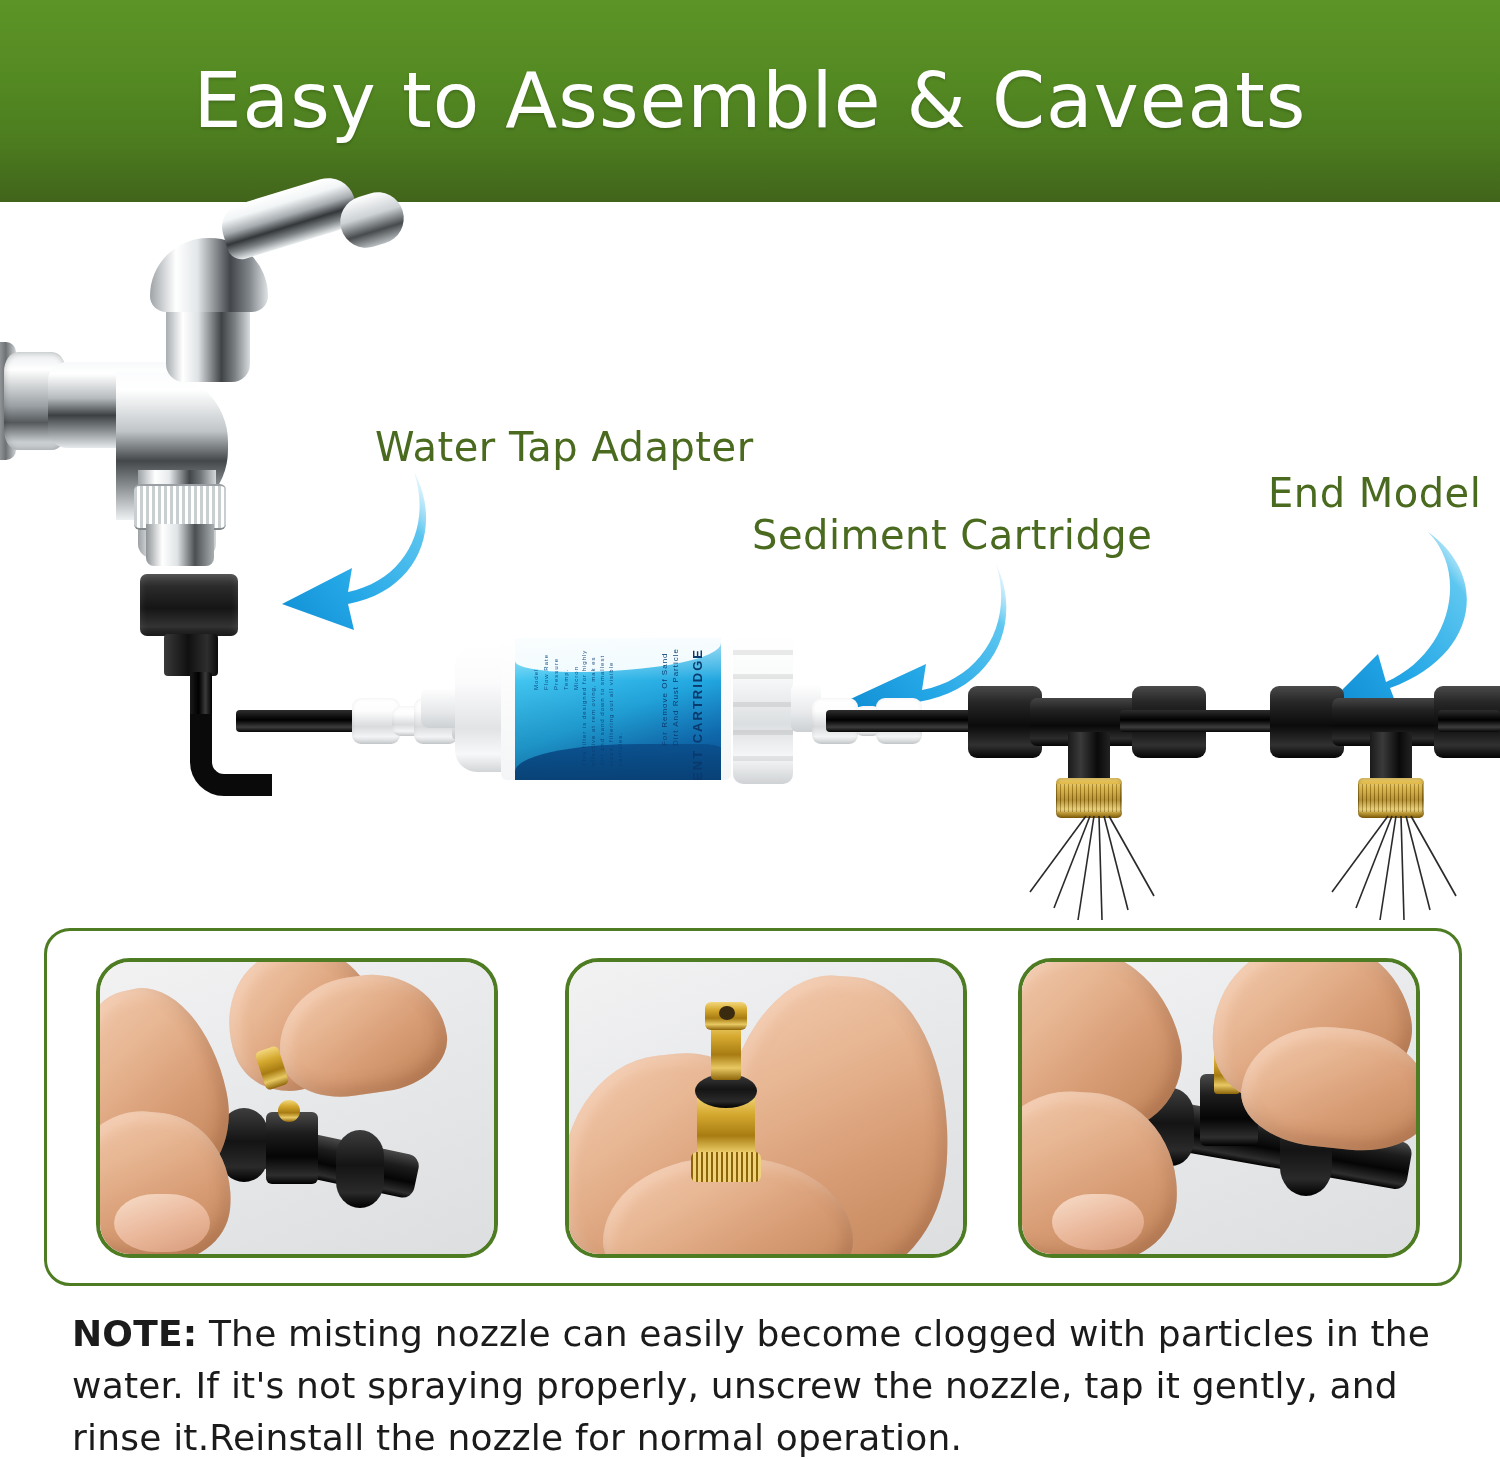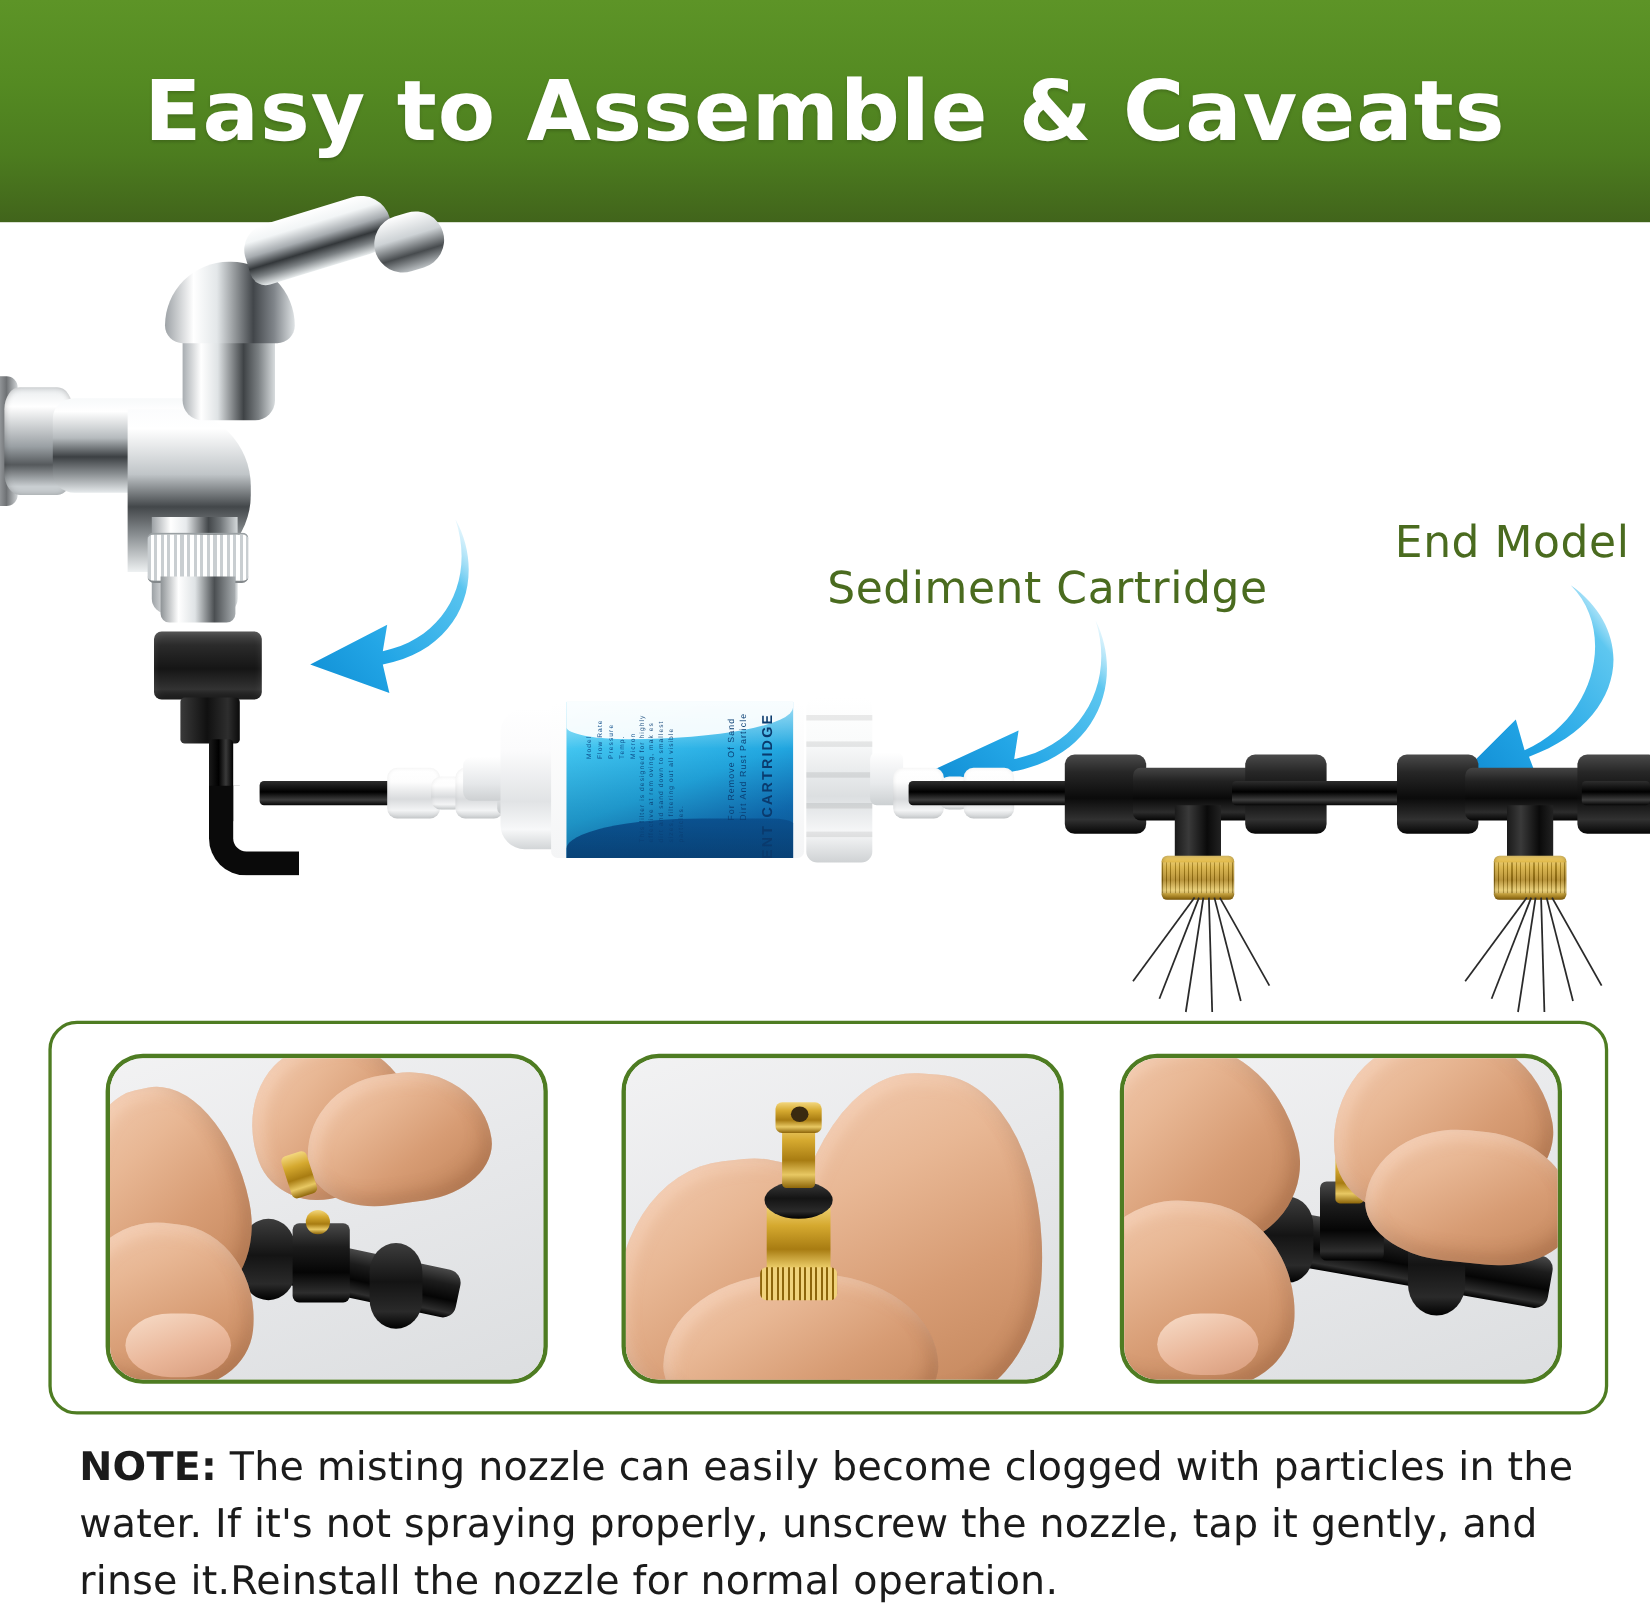--- a/index.html
+++ b/index.html
@@ -14,21 +14,21 @@
 
   
   .header{
     position:absolute;left:0;top:0;width:1500px;height:202px;
     background:linear-gradient(180deg,#5d9427 0%,#548a22 38%,#4c7c1f 70%,#41641b 100%);
     display:flex;align-items:center;justify-content:center;
   }
   .header-title{
     color:#ffffff;
     font-family:"DejaVu Sans", sans-serif;
-    font-weight:bold;
+    font-weight:normal;
     font-size:76px;
     letter-spacing:1px;
     line-height:1;
     text-shadow:0 2px 3px rgba(0,0,0,.18);
     white-space:nowrap;
   }
 
   
   .diagram{position:absolute;left:0;top:202px;width:1500px;height:715px;}
 
@@ -275,20 +275,21 @@
 <body>
 
 <div id="root">
 
   <div class="header">
     <div class="header-title">Easy to Assemble &amp; Caveats</div>
   </div>
 
   <div class="diagram">
 
+    <div class="lbl lbl-tap">Water Tap Adapter</div>
     <div class="lbl lbl-cart">Sediment Cartridge</div>
     <div class="lbl lbl-plug">End Model</div>
 
     <div class="faucet">
       <div class="wallflange"></div>
       <div class="wallnut"></div>
       <div class="bodyhoriz"></div>
       <div class="elbow"></div>
       <div class="spout"></div>
       <div class="stemv"></div>

